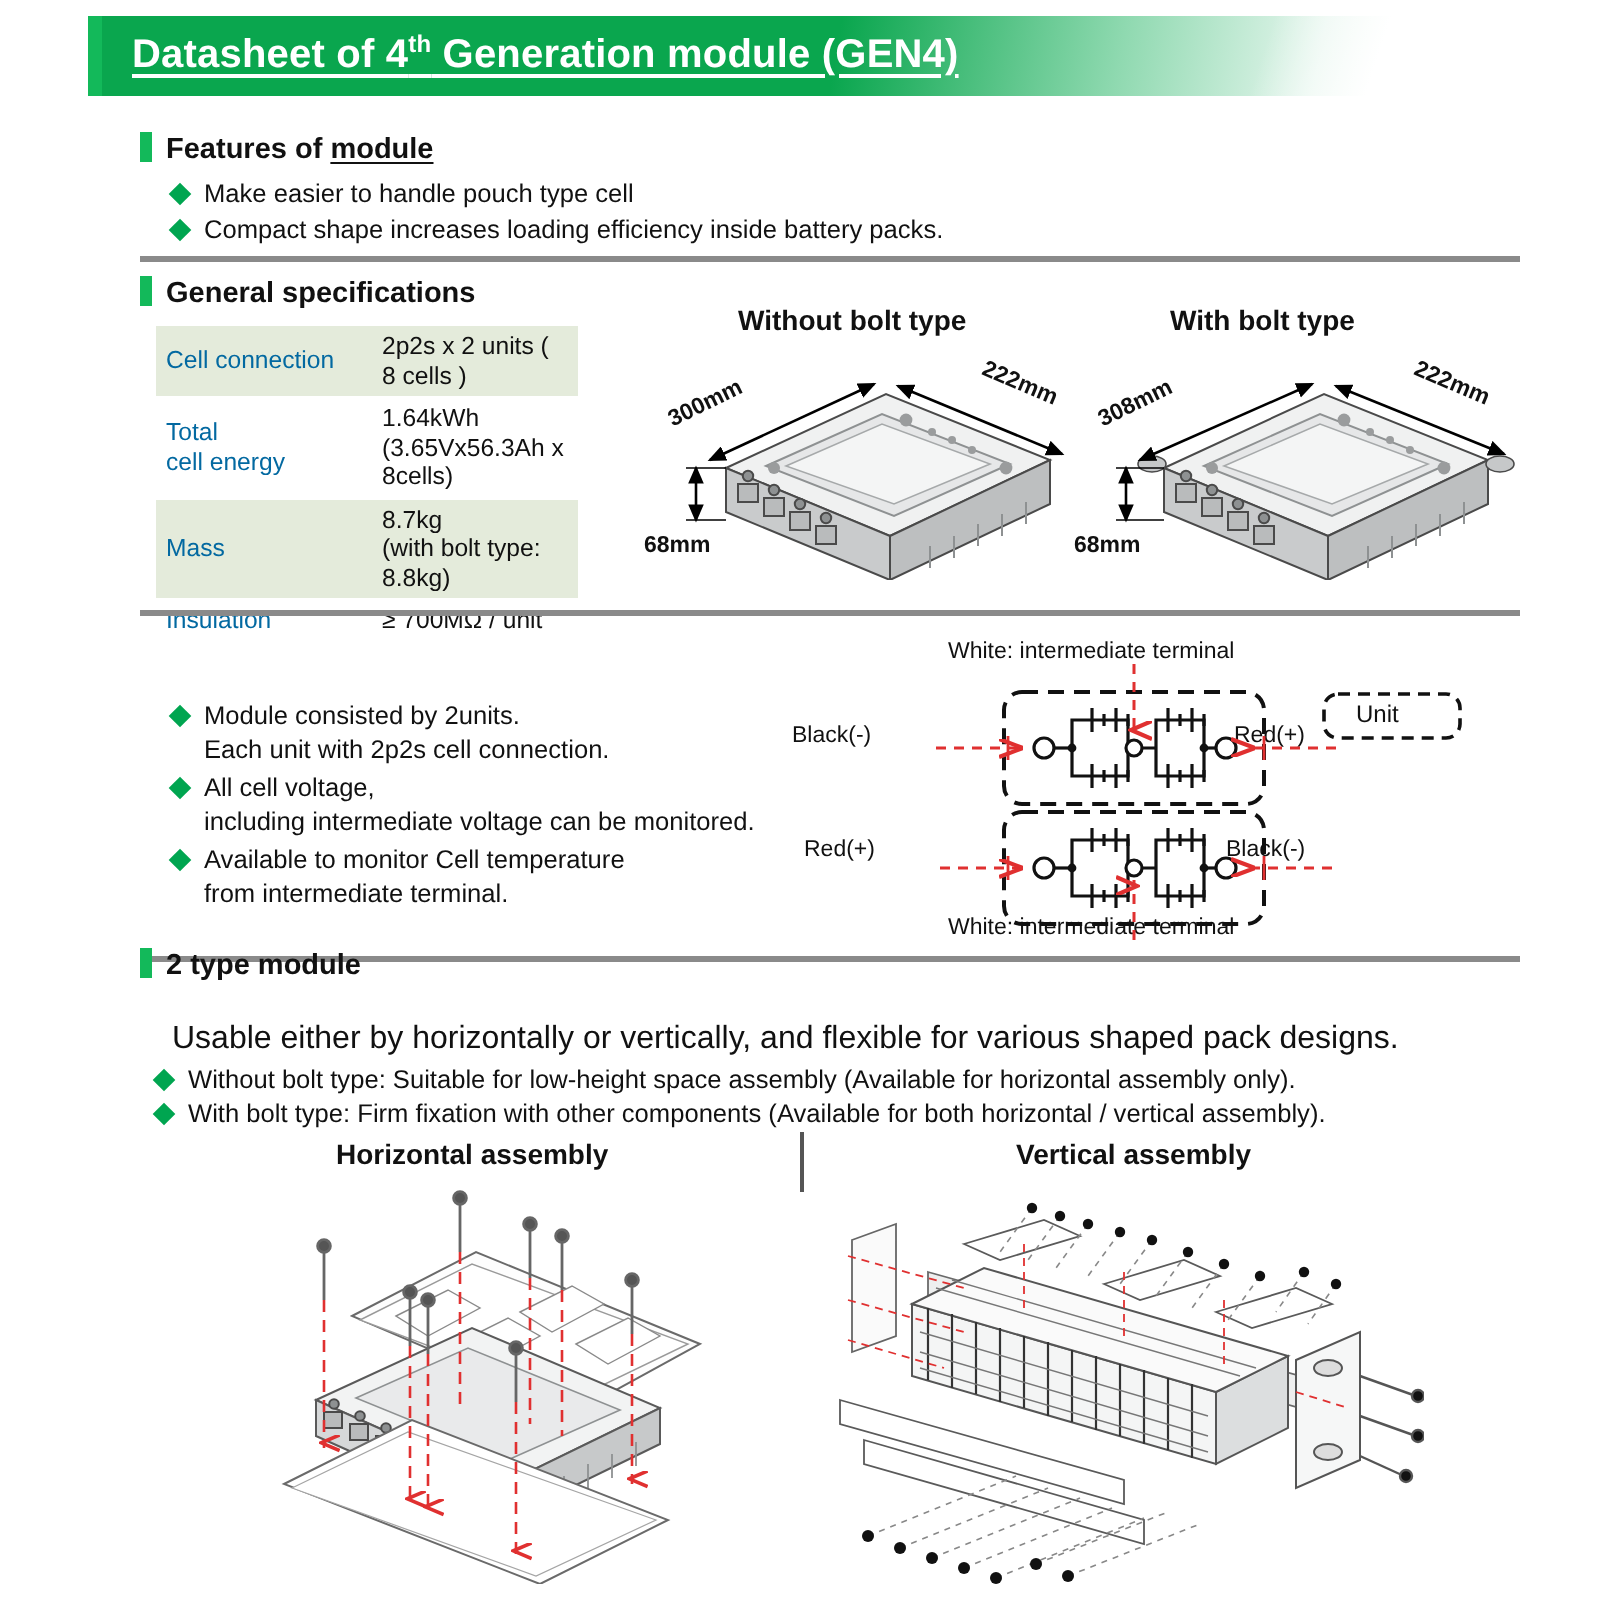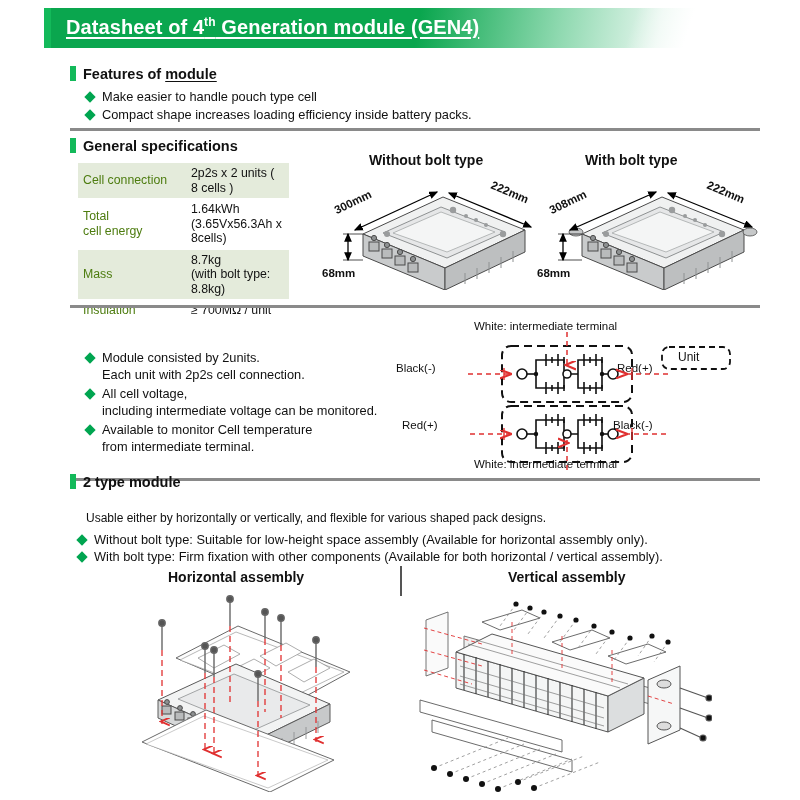--- a/index.html
+++ b/index.html
@@ -54,21 +54,21 @@
   .bul .t2{display:block;margin-left:16px;}
 
   
   .spec{position:absolute;left:78px;top:163px;width:211px;border-collapse:collapse;}
   .spec td{
     font-size:12.3px;padding:3px 5px;border:0;
     border-bottom:1px solid #ffffff;
   }
   .spec tr.sh td{background:#e4ebdb;}
   .spec tr.wh td{background:#ffffff;}
-  .spec td.k{width:98px;color:#4d7c0f;line-height:14.5px;}
+  .spec td.k{width:98px;color:#0369a1;line-height:14.5px;}
   .spec td.v{color:#111;line-height:14.5px;}
   .spec td.kc{vertical-align:middle;}
 
   
   .figcap{position:absolute;font-size:14px;font-weight:bold;white-space:nowrap;}
   .dimlab{position:absolute;font-size:11.5px;font-weight:bold;color:#111;white-space:nowrap;}
 
   
   svg{display:block;}
   .abs{position:absolute;}
@@ -374,21 +374,21 @@
     <rect x="2" y="2" width="68" height="22" rx="7" ry="7" fill="none" stroke="#111" stroke-width="1.8" stroke-dasharray="6,4"></rect>
   </svg>
   <div class="cl" style="left:678px;top:350px;font-size:12px;">Unit</div>
 
   <div class="divider" style="top:478px;"></div>
 
   <div class="sec-head" style="left:70px;top:474px;">
     <span class="bar"></span><span>2 type module</span>
   </div>
 
-  <div style="position:absolute;left:86px;top:511px;font-size:12px;white-space:nowrap;">Usable either by horizontally or vertically, and flexible for various shaped pack designs.</div>
+  <div style="position:absolute;left:86px;top:511px;font-size:16px;white-space:nowrap;">Usable either by horizontally or vertically, and flexible for various shaped pack designs.</div>
 
   <div class="bul" style="left:78px;top:532px;">
     <span class="dia"></span><span>Without bolt type: Suitable for low-height space assembly (Available for horizontal assembly only).</span>
   </div>
   <div class="bul" style="left:78px;top:549px;">
     <span class="dia"></span><span>With bolt type: Firm fixation  with other components (Available for both horizontal / vertical assembly).</span>
   </div>
 
   <div class="figcap" style="left:168px;top:569px;">Horizontal assembly</div>
   <div class="figcap" style="left:508px;top:569px;">Vertical assembly</div>

